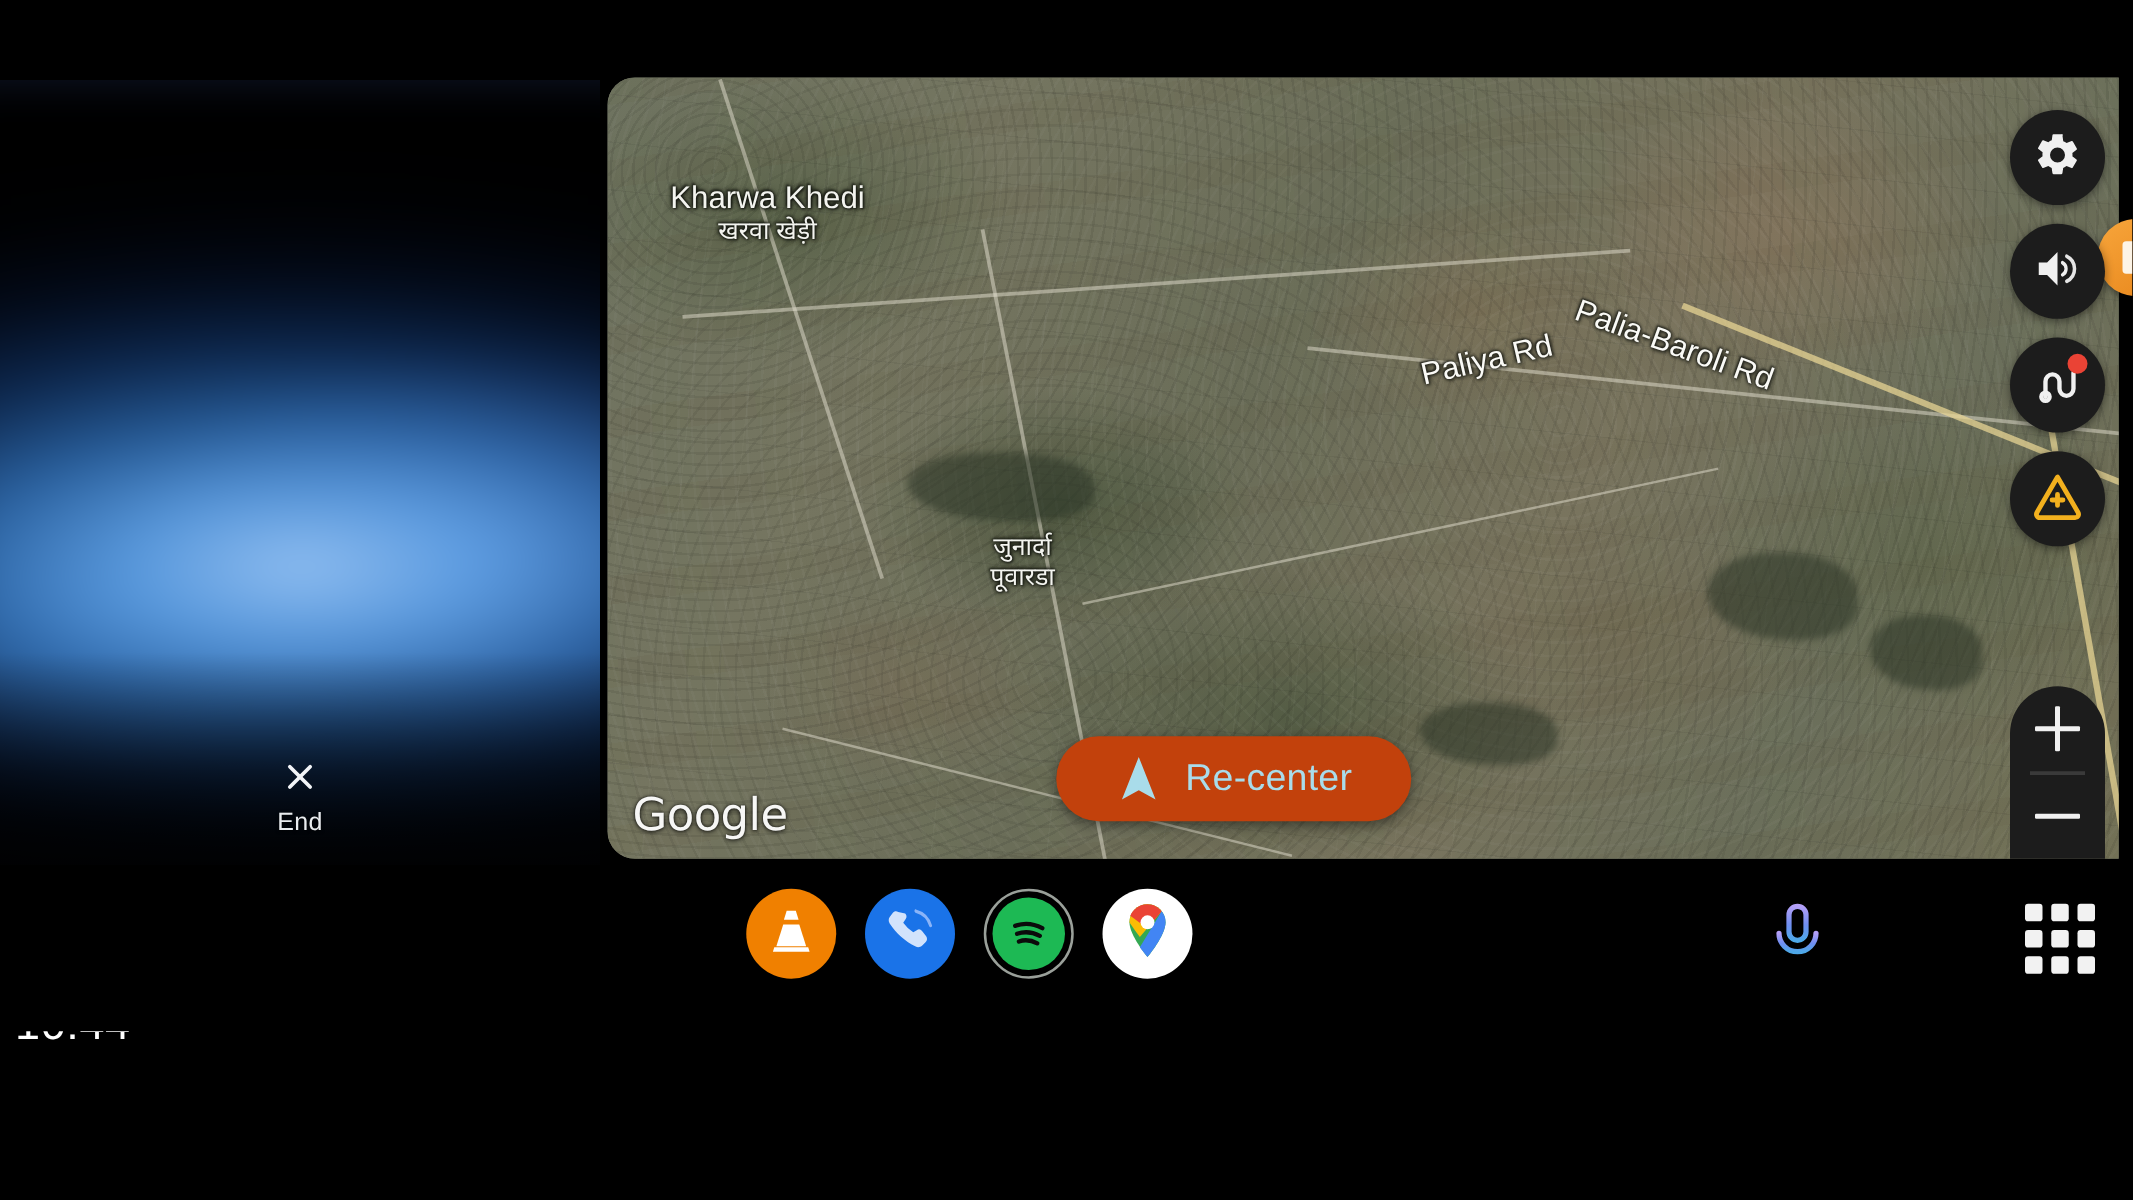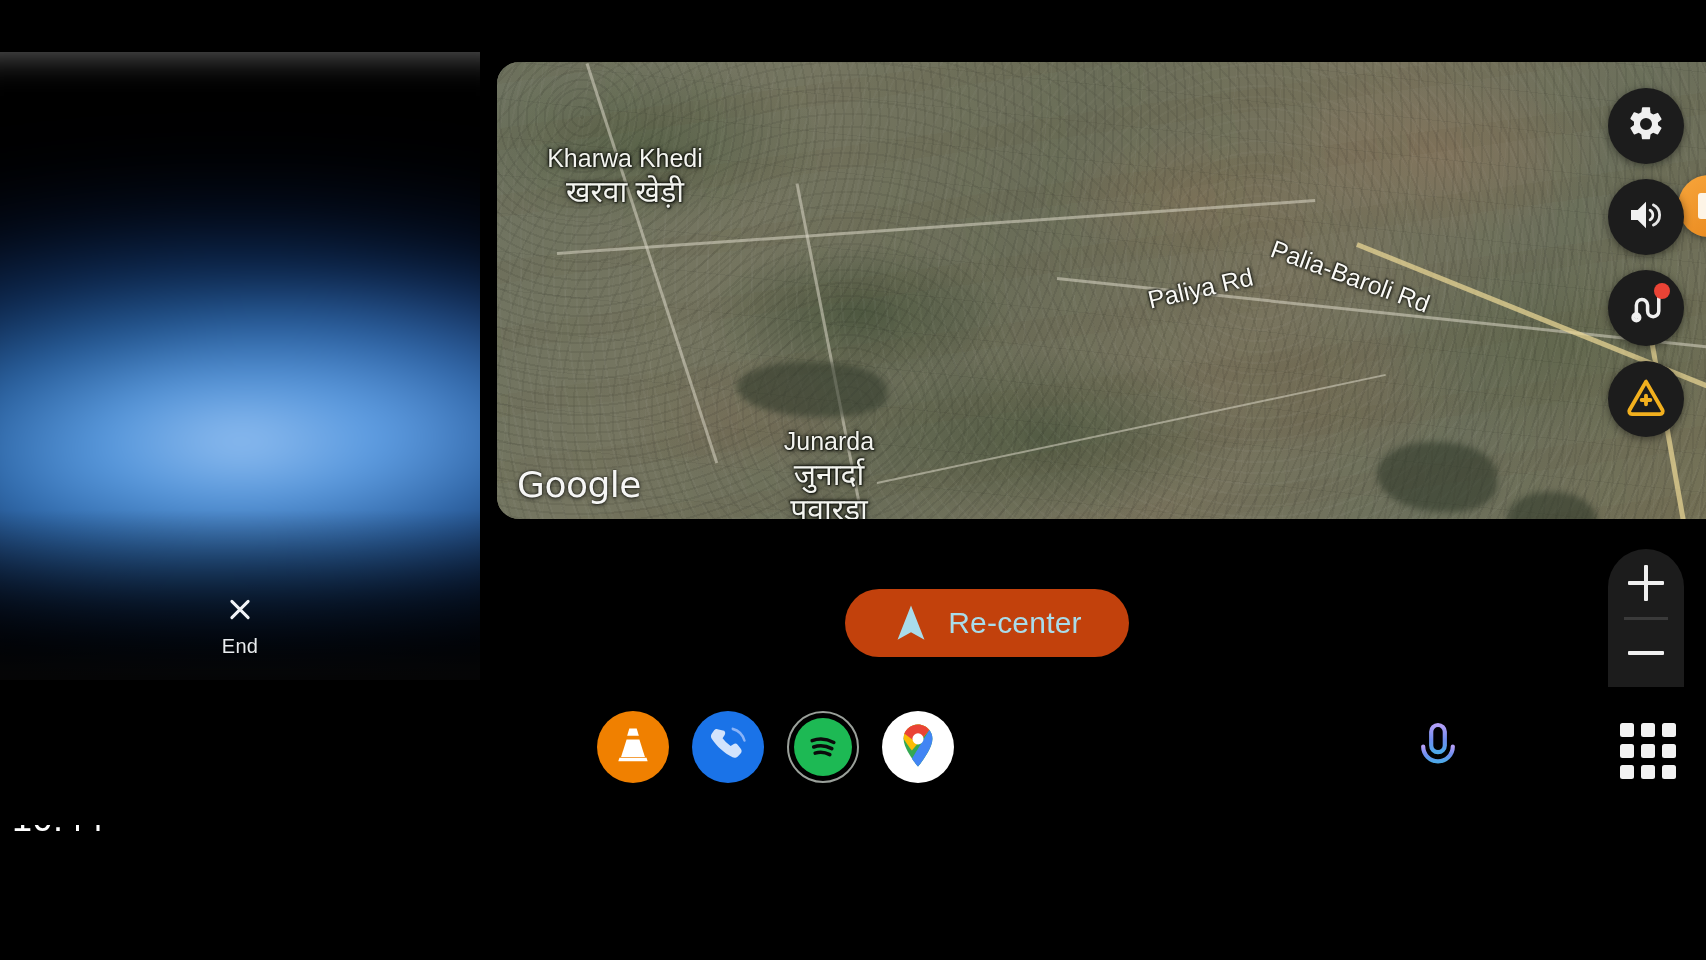--- a/index.html
+++ b/index.html
@@ -13,23 +13,23 @@
   #screen {
     position:relative;
     width:1706px; height:960px;
     background:#000;
     overflow:hidden;
   }
 
   
   #left-panel {
     position:absolute;
-    left:0; top:52px;
+    left:0; top:64px;
     width:480px; height:628px;
-    background:#737373;
+    background:#0f172a;
     overflow:hidden;
   }
   #left-art {
     position:absolute;
     left:-40px; top:0;
     width:560px; height:628px;
     background:
       radial-gradient(ellipse 150% 58% at 50% 62%,
          rgba(150,198,250,0.95) 0%,
          rgba(96,166,240,0.88) 16%,
@@ -96,22 +96,22 @@
   .signal-tri {
     width:34px; height:19px;
     background:#fff;
     clip-path:polygon(100% 0, 100% 100%, 0 100%);
   }
   #clock { color:#fff; font-size:36px; line-height:42px; letter-spacing:0.5px; }
 
   
   #map-panel {
     position:absolute;
-    left:497px; top:62px;
-    width:1209px; height:457px;
+    left:486px; top:62px;
+    width:1209px; height:625px;
     border-radius:22px 0 0 22px;
     overflow:hidden;
     background:#6a6f5c;
   }
   #map-imagery {
     position:absolute; inset:0;
     background:
       radial-gradient(ellipse 22% 26% at 12% 18%, rgba(86,96,70,0.85), rgba(0,0,0,0) 70%),
       radial-gradient(ellipse 18% 22% at 30% 55%, rgba(70,82,58,0.8), rgba(0,0,0,0) 70%),
       radial-gradient(ellipse 16% 20% at 58% 30%, rgba(124,112,86,0.75), rgba(0,0,0,0) 72%),
@@ -159,21 +159,21 @@
     text-shadow:
       0 0 3px rgba(20,22,16,0.95),
       0 0 6px rgba(20,22,16,0.8),
       1px 1px 2px rgba(20,22,16,0.95),
       -1px -1px 2px rgba(20,22,16,0.8);
     white-space:nowrap;
     text-align:center;
     line-height:1.18;
   }
   .map-label .en { font-size:25px; display:block; }
-  .map-label .hi { font-size:30px; display:block; }
+  .map-label .hi { font-size:20px; display:block; }
   .road-label {
     position:absolute;
     color:#fafaf6; font-size:25px;
     text-shadow:
       0 0 3px rgba(30,30,24,0.95),
       1px 1px 3px rgba(20,22,16,0.95),
       -1px -1px 2px rgba(20,22,16,0.85);
     white-space:nowrap;
   }
 
@@ -356,21 +356,20 @@
     <div class="map-dark-patch" style="left:240px; top:300px; width:150px; height:55px;"></div>
     <div class="map-dark-patch" style="left:650px; top:500px; width:110px; height:50px;"></div>
 
     <div class="map-label" style="left:-12px; top:82px; width:280px;">
       <span class="en">Kharwa Khedi</span>
       <span class="hi">खरवा खेड़ी</span>
     </div>
 
 
     <div class="map-label" style="left:212px; top:365px; width:240px;">
-      <span class="en">Junarda</span>
       <span class="hi">जुनार्दा</span>
       <span class="hi">पूवारडा</span>
     </div>
 
     <div class="road-label" style="left:650px; top:212px; transform:rotate(-13deg);">Paliya Rd</div>
     <div class="road-label" style="left:770px; top:200px; transform:rotate(20deg);">Palia-Baroli Rd</div>
 
     <div id="google-logo">Google</div>
   </div>
 

